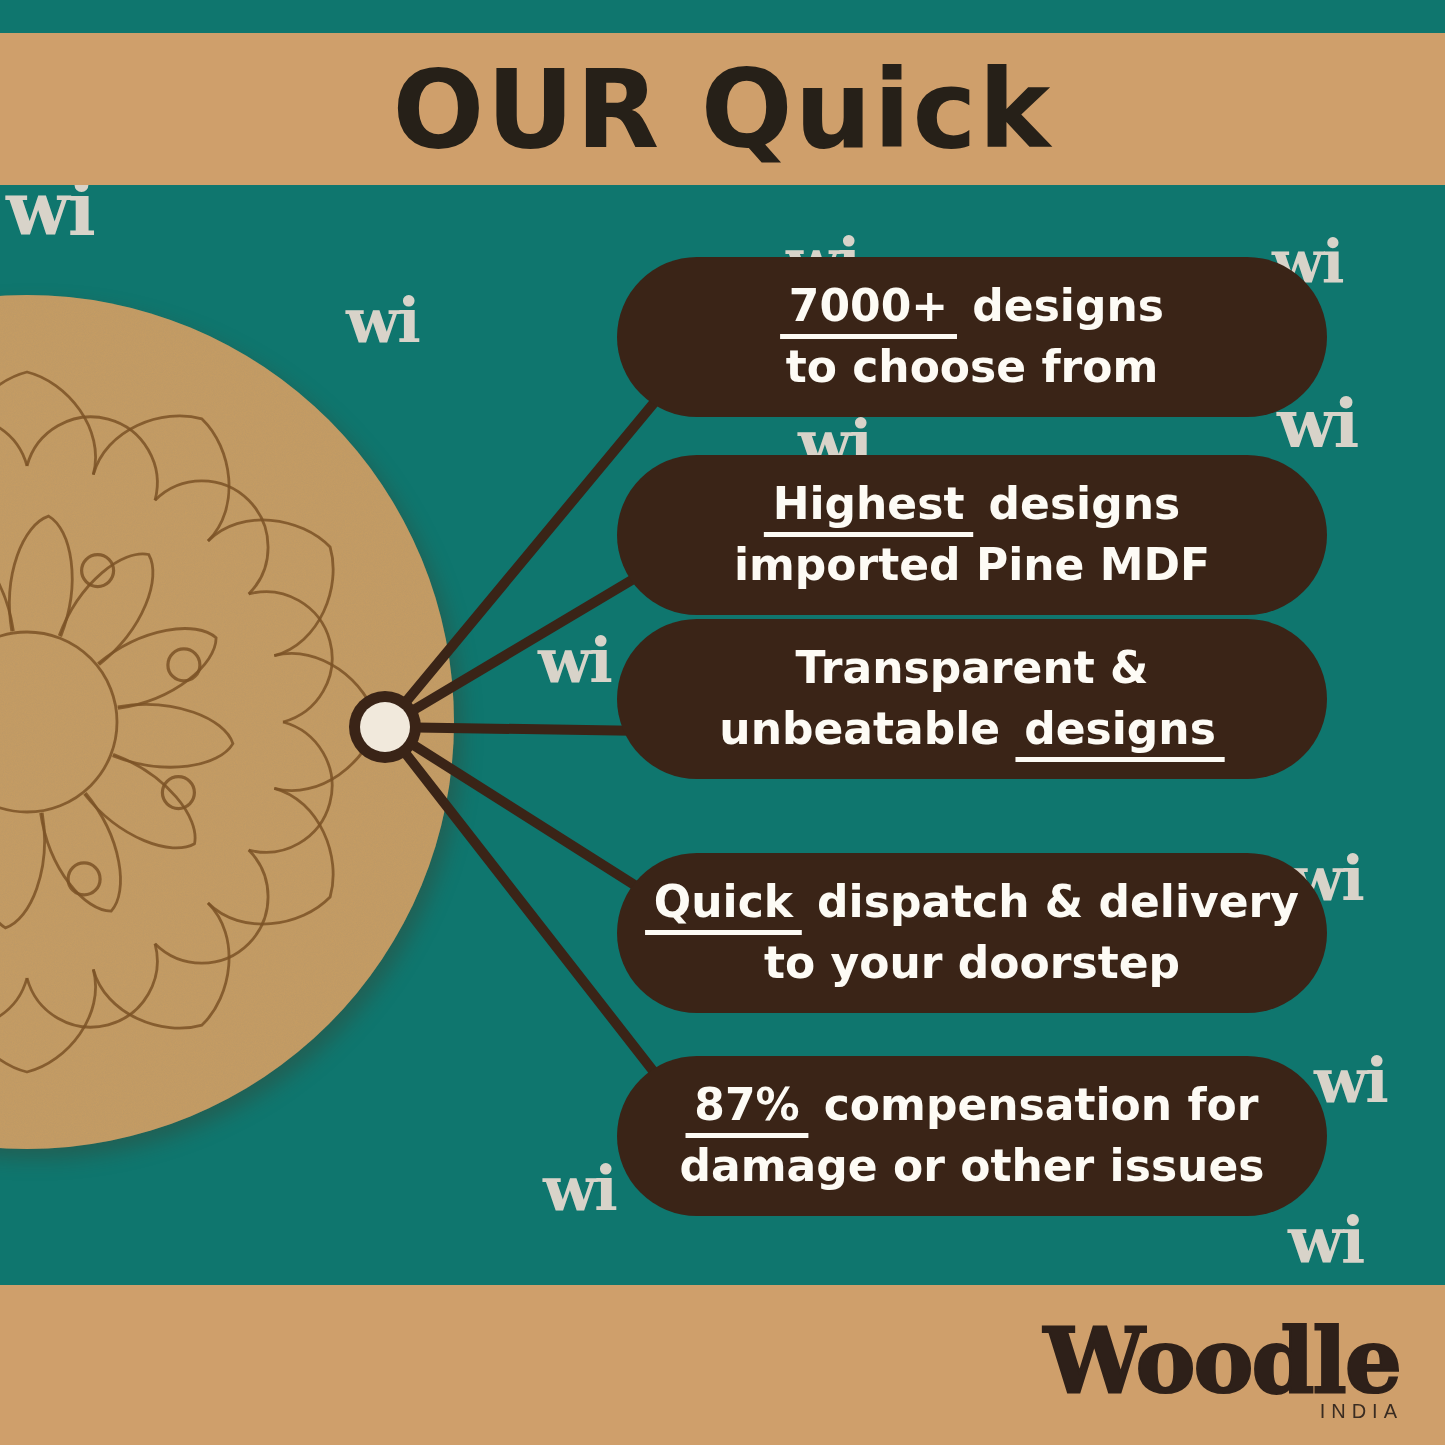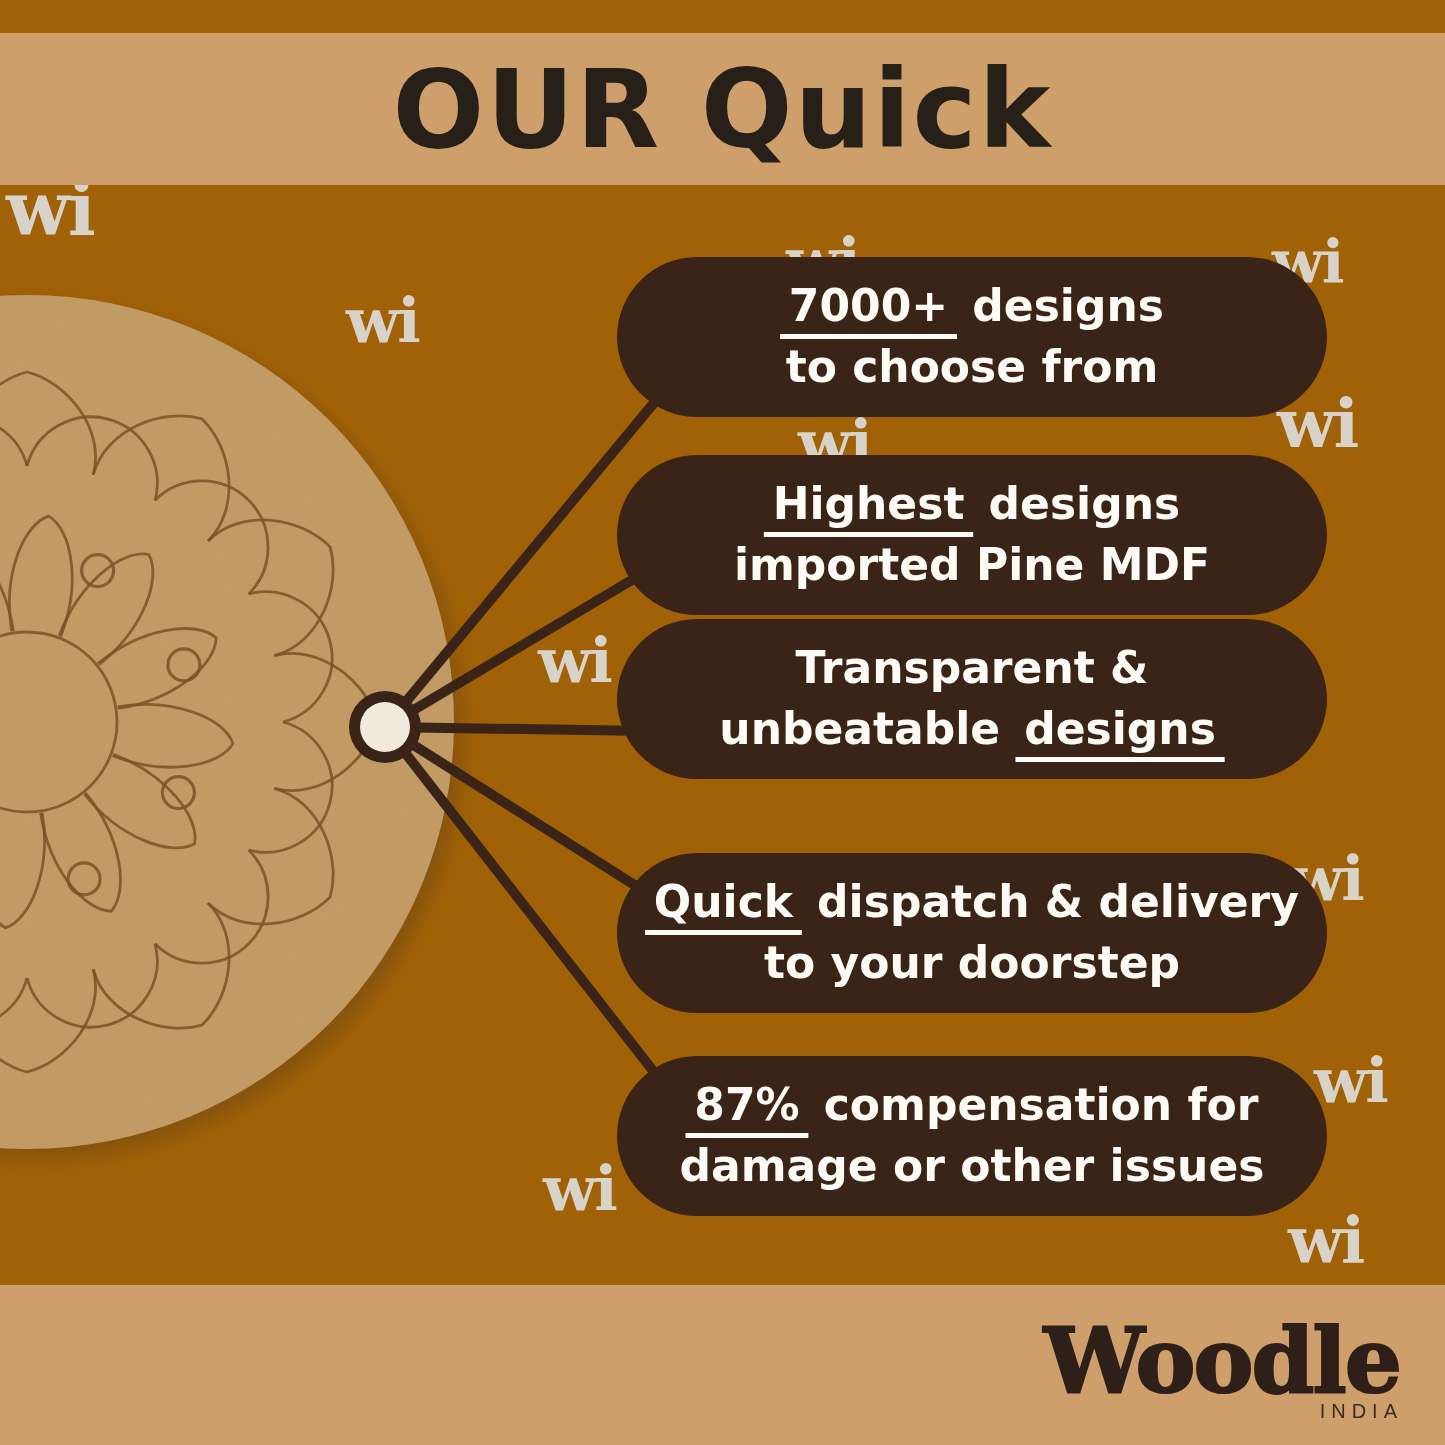--- a/index.html
+++ b/index.html
@@ -1,16 +1,16 @@
 <!DOCTYPE html>
 <html><head>
 <meta charset="utf-8">
 <style>
   html,body{margin:0;padding:0;}
-  .page{position:relative;width:1445px;height:1445px;background:#a16207;overflow:hidden;
+  .page{position:relative;width:1445px;height:1445px;background:#0f766e;overflow:hidden;
         font-family:"DejaVu Sans",sans-serif;}
   .wm-layer{position:absolute;inset:0;z-index:0;}
   .wm{position:absolute;font-family:"DejaVu Serif",serif;font-weight:bold;color:#d8d3c9;line-height:.8;letter-spacing:-2px;}
   .art{position:absolute;left:0;top:0;z-index:1;}
   .pill{position:absolute;left:617px;width:710px;height:160px;background:#3a2417;border-radius:86px;
         color:#fdfbf5;display:flex;flex-direction:column;justify-content:center;align-items:center;
         text-align:center;font-weight:bold;font-size:44px;line-height:1.38;z-index:2;white-space:nowrap;}
   .pill .u{text-decoration:underline;text-underline-offset:13px;text-decoration-thickness:4.5px;}
   .band{position:absolute;left:0;width:1445px;background:#cf9f6b;z-index:3;}
   .band.top{top:33px;height:152px;display:flex;align-items:center;justify-content:center;}

